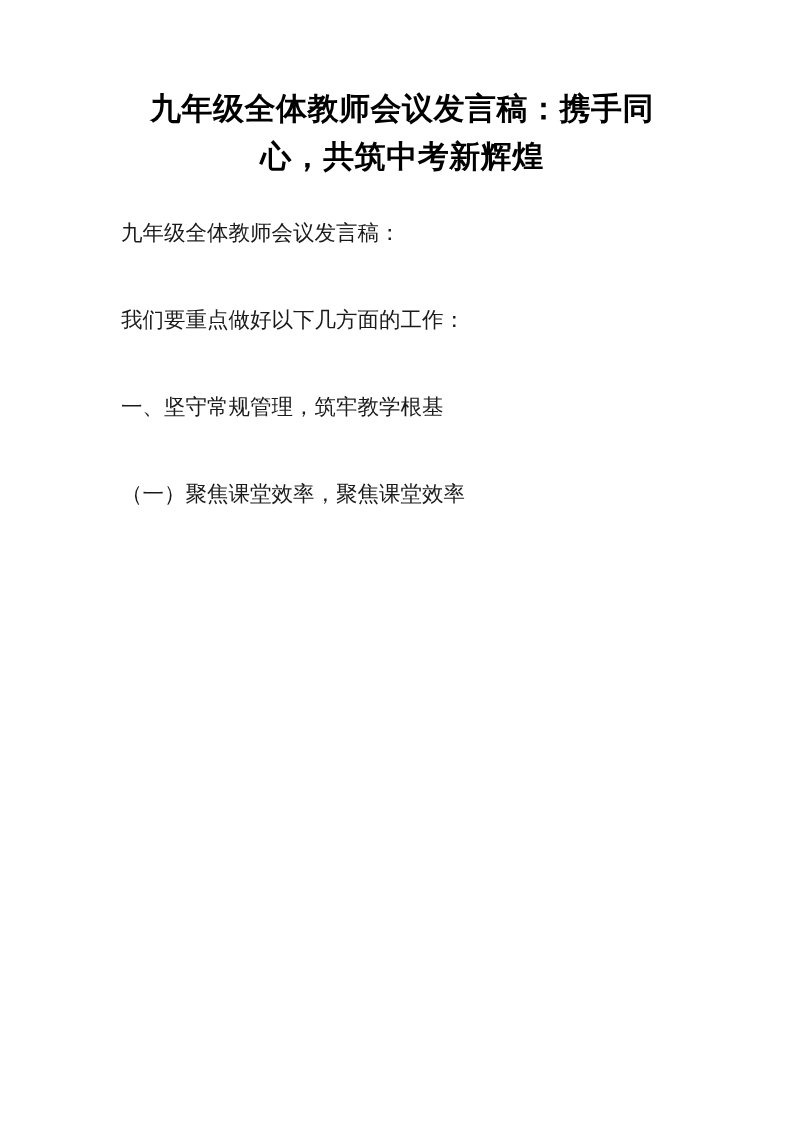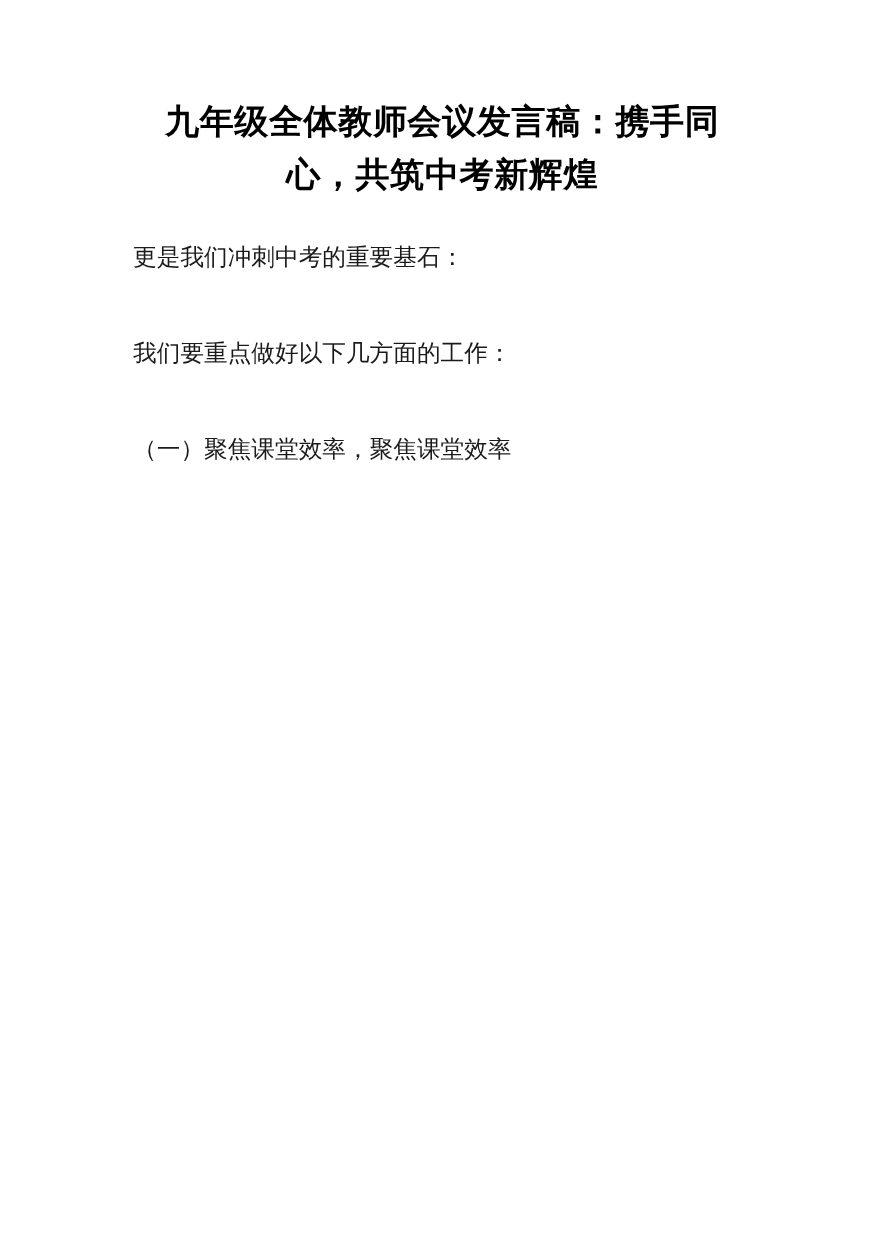--- a/index.html
+++ b/index.html
@@ -6,21 +6,21 @@
     margin: 0;
     padding: 0;
     background: #ffffff;
   }
   .page {
     position: relative;
     width: 793px;
     height: 1122px;
     background: #ffffff;
     overflow: hidden;
-    font-family: Liberation Serif, serif;
+    font-family: Liberation Mono, monospace;
   }
   .content {
     margin-left: 121px;
     width: 562px;
   }
   .doc-title {
     margin: 0;
     padding-top: 87px;
     font-size: 31px;
     line-height: 48px;
@@ -49,26 +49,27 @@
 </style>
 </head>
 <body>
 
 <div class="page">
   <div class="content">
 
     <h1 class="doc-title">九年级全体教师会议发言稿：携手同心，共筑中考新辉煌</h1>
 
     <div class="doc-body">
-      <p class="para first">更是我们冲刺中考的重要基石：</p>
+      <p class="para first">九年级全体教师会议发言稿：</p>
 
 
 
       <p class="para">我们要重点做好以下几方面的工作：</p>
 
+      <p class="para">一、坚守常规管理，筑牢教学根基</p>
 
 
       <p class="para">（一）聚焦课堂效率，聚焦课堂效率</p>
 
     </div>
 
   </div>
 </div>
 
 </body></html>

